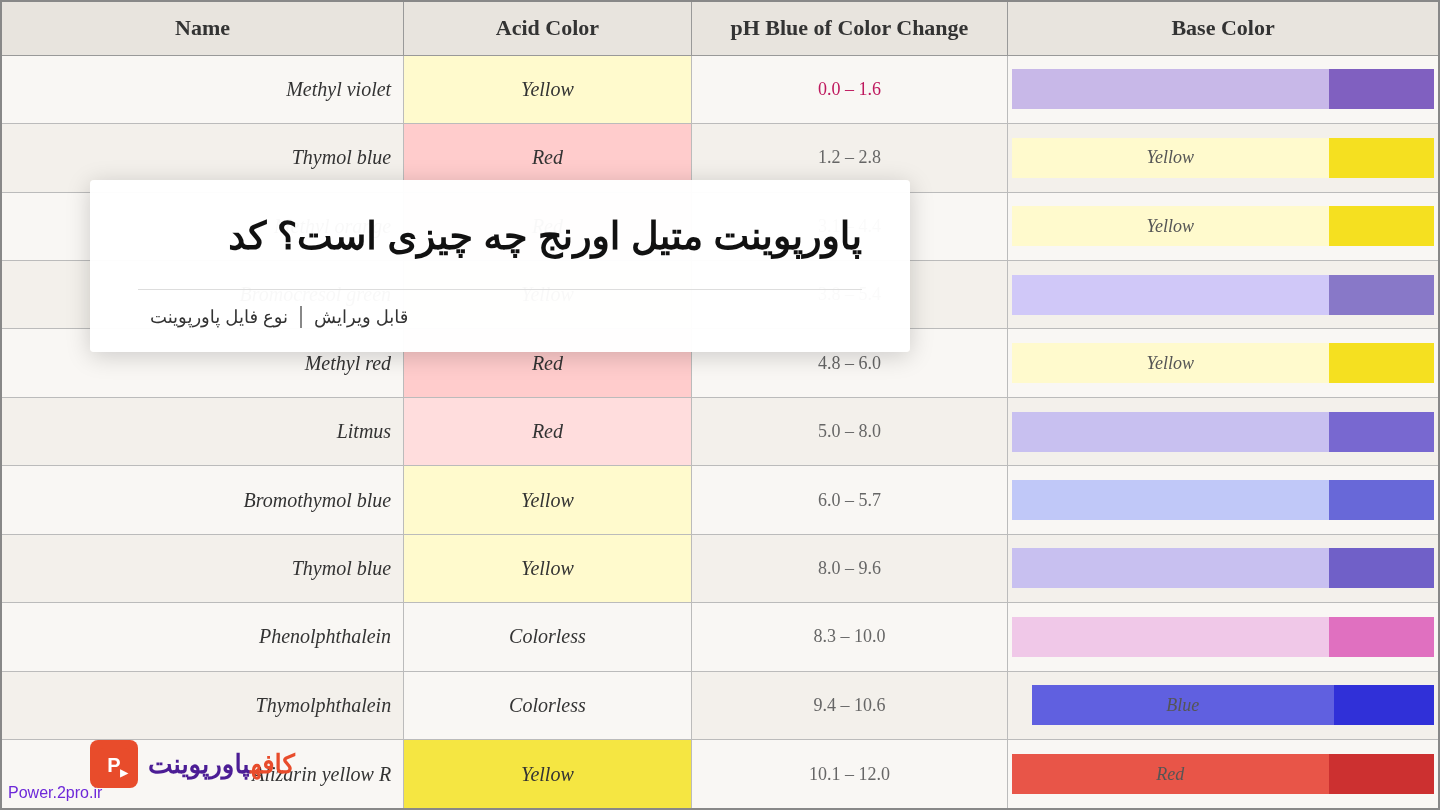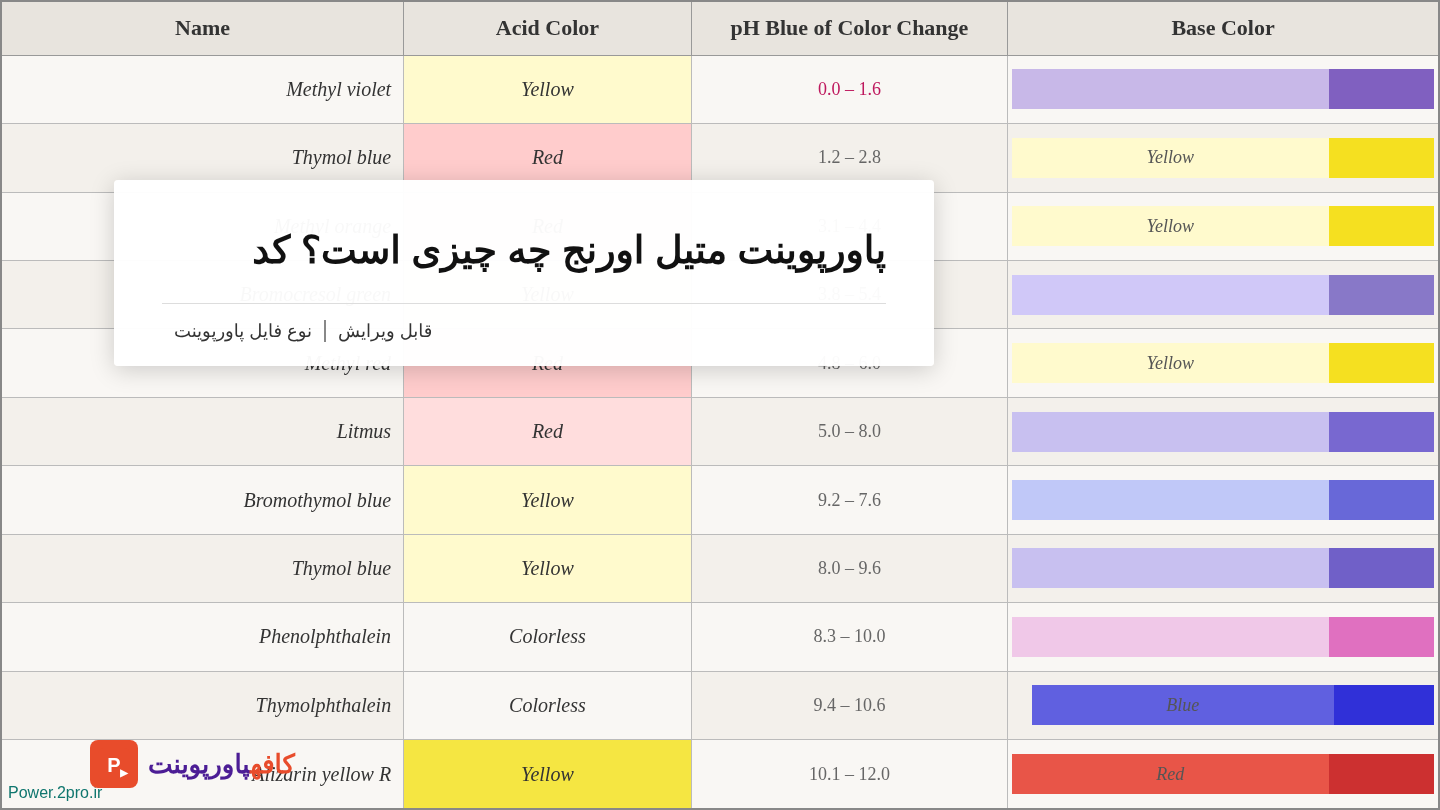--- a/index.html
+++ b/index.html
@@ -74,24 +74,23 @@
 
     
     .popup-box {
       position: absolute;
       top: 180px;
       left: 90px;
       width: 820px;
       background: rgba(255,255,255,0.97);
       border-radius: 4px;
       box-shadow: 0 4px 24px rgba(0,0,0,0.18);
-      padding: 46px 48px 24px 48px;
+      padding: 32px 48px 24px 48px;
       pointer-events: auto;
       z-index: 10;
-      margin-left: 24px;
     }
 
     .popup-title {
       font-family: 'Tahoma', 'Arial', sans-serif;
       font-size: 38px;
       font-weight: 900;
       color: #111;
       text-align: right;
       direction: rtl;
       margin-bottom: 28px;
@@ -167,21 +166,21 @@
     .brand-name span {
       color: #e84c2b;
     }
 
     
     .watermark {
       position: absolute;
       bottom: 8px;
       left: 8px;
       font-size: 16px;
-      color: #0f766e;
+      color: #6d28d9;
       font-family: Arial, sans-serif;
       pointer-events: none;
       z-index: 5;
     }
 
     td.name-cell {
       font-size: 20px;
       font-style: italic;
       text-align: right;
     }
@@ -264,21 +263,21 @@
           <td class="col-base" style="padding: 2px 4px;">
             <div style="display: flex; height: 40px; align-items: center; width: 100%;">
               <div style="flex: 3 1 0%; height: 100%; background: rgb(200, 192, 240); display: flex; align-items: center; justify-content: center; font-style: italic; font-size: 18px; color: rgb(85, 85, 85);"></div>
               <div style="flex: 1 1 0%; height: 100%; background: rgb(120, 104, 208);"></div>
             </div>
           </td>
         </tr>
         <tr>
           <td class="col-name name-cell">Bromothymol blue</td>
           <td class="col-acid acid-cell" style="background: rgb(255, 250, 205); text-align: center; font-style: italic;">Yellow</td>
-          <td class="col-ph" style="text-align: center; font-size: 18px; color: rgb(102, 102, 102);">9.2 – 7.6</td>
+          <td class="col-ph" style="text-align: center; font-size: 18px; color: rgb(102, 102, 102);">6.0 – 5.7</td>
           <td class="col-base" style="padding: 2px 4px;">
             <div style="display: flex; height: 40px; align-items: center; width: 100%;">
               <div style="flex: 3 1 0%; height: 100%; background: rgb(192, 200, 248); display: flex; align-items: center; justify-content: center; font-style: italic; font-size: 18px; color: rgb(85, 85, 85);"></div>
               <div style="flex: 1 1 0%; height: 100%; background: rgb(104, 104, 216);"></div>
             </div>
           </td>
         </tr>
         <tr>
           <td class="col-name name-cell">Thymol blue</td>
           <td class="col-acid acid-cell" style="background: rgb(255, 250, 205); text-align: center; font-style: italic;">Yellow</td>

